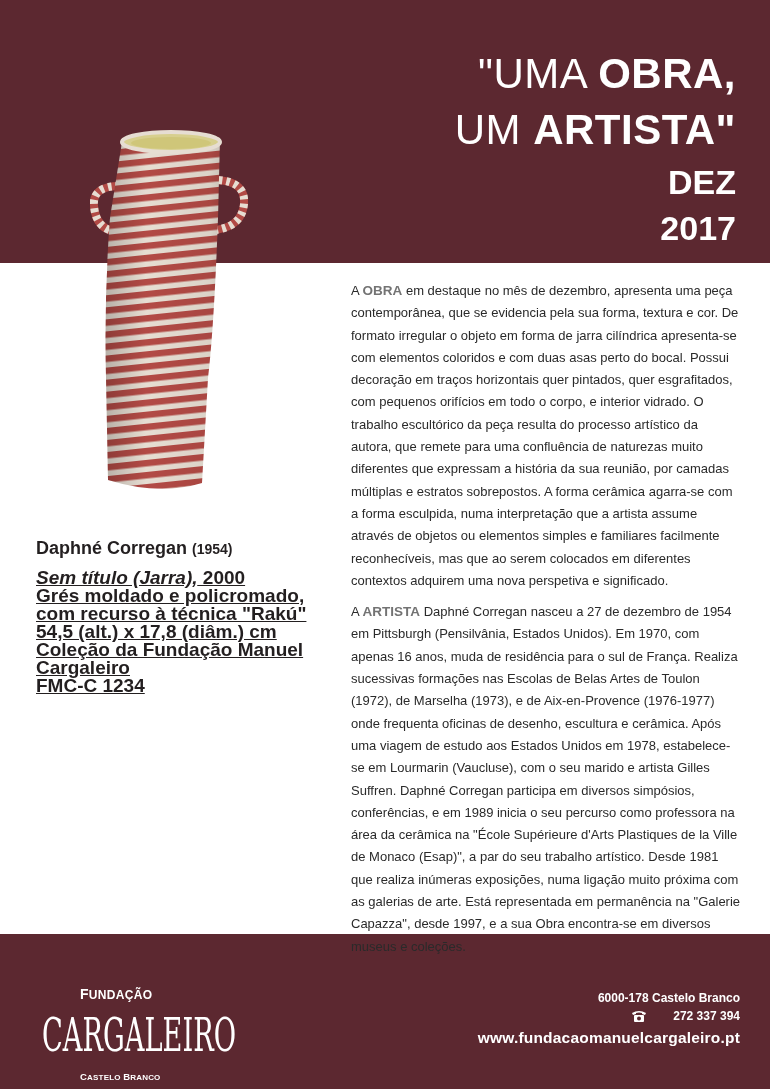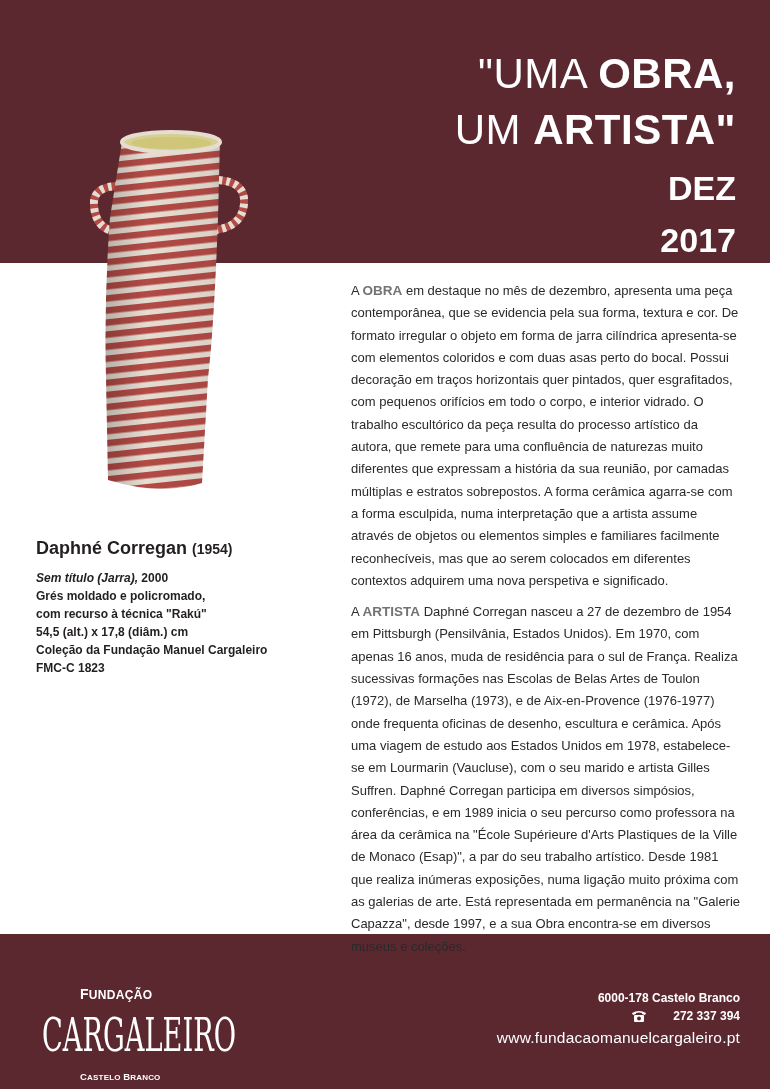--- a/index.html
+++ b/index.html
@@ -6,47 +6,47 @@
   html, body { width: 770px; height: 1089px; background: #ffffff; overflow: hidden; }
   body { position: relative; font-family: "Liberation Sans", sans-serif; color: #231f20; }
 
   .header-band { position: absolute; left: 0; top: 0; width: 770px; height: 263px; background: #5c2830; }
   .footer-band { position: absolute; left: 0; top: 934px; width: 770px; height: 155px; background: #5c2830; }
 
   .title { position: absolute; right: 34px; top: 46px; text-align: right; color: #ffffff; }
   .title .line1, .title .line2 { font-size: 42px; line-height: 56px; letter-spacing: 0.5px; white-space: nowrap; }
   .title .light { font-weight: normal; }
   .title .bold { font-weight: bold; }
-  .title .date { font-weight: bold; font-size: 34px; line-height: 44px; margin-top: 8px; }
+  .title .date { font-weight: bold; font-size: 34px; line-height: 44px; margin-top: 2px; }
 
   
   .vase { position: absolute; left: 90px; top: 128px; width: 160px; height: 370px; }
 
   .caption { position: absolute; left: 36px; top: 516px; width: 300px; margin-top: 20px; }
   .caption .artist-name { font-size: 18px; font-weight: bold; line-height: 24px; }
   .caption .artist-year { font-size: 14px; font-weight: bold; }
-  .caption .details { margin-top: 8px; font-size: 12px; font-weight: bold; line-height: 18px; }
+  .caption .details { margin-top: 8px; font-size: 19px; font-weight: bold; line-height: 18px; text-decoration: underline; }
   .caption .details .italic { font-style: italic; }
 
   .body-text { position: absolute; left: 351px; top: 280px; width: 390px; font-size: 13px; line-height: 22.3px; color: #2a2a2a; }
   .body-text p { margin-bottom: 9px; }
   .body-text .lead { color: #737373; font-weight: bold; font-size: 13.5px; }
 
   .logo { position: absolute; left: 40px; top: 981px; width: 200px; height: 110px; color: #fff; }
   .logo .fund { position: absolute; left: 40px; top: 5px; font-size: 12px; font-weight: bold; letter-spacing: 0.3px; }
   .logo .fund .big { font-size: 14px; }
   .logo .cargaleiro { position: absolute; left: 2px; top: 20px; width: 196px; height: 62px; }
   .logo .castelo { position: absolute; left: 40px; top: 90px; font-size: 8px; font-weight: bold; letter-spacing: 0.2px; }
   .logo .castelo .big { font-size: 9.5px; }
 
   .contact { position: absolute; right: 30px; top: 990px; text-align: right; color: #ffffff; }
   .contact .addr { font-size: 12px; font-weight: bold; line-height: 17px; }
   .contact .phone-row { font-size: 12px; font-weight: bold; line-height: 18px; display: flex; justify-content: flex-end; align-items: center; gap: 26px; }
   .contact .phone-icon { width: 16px; height: 12px; display: inline-block; }
-  .contact .web { font-size: 15.5px; font-weight: normal; line-height: 22px; margin-top: 2px; letter-spacing: 0.2px; }
+  .contact .web { font-size: 15.5px; font-weight: bold; line-height: 22px; margin-top: 2px; letter-spacing: 0.2px; }
 </style>
 </head>
 <body>
 
 <div class="header-band"></div>
 <div class="footer-band"></div>
 
 <div class="title">
   <div class="line1">
     <span class="light">"UMA </span><span class="bold">OBRA,</span>
@@ -93,21 +93,21 @@
   <div class="artist-name">
     <span>Daphné Corregan</span>
     <span class="artist-year">(1954)</span>
   </div>
   <div class="details">
     <div><span class="italic">Sem título (Jarra),</span><span> 2000</span></div>
     <div>Grés moldado e policromado,</div>
     <div>com recurso à técnica "Rakú"</div>
     <div>54,5 (alt.) x 17,8 (diâm.) cm</div>
     <div>Coleção da Fundação Manuel Cargaleiro</div>
-    <div>FMC-C 1823</div>
+    <div>FMC-C 1234</div>
   </div>
 </div>
 
 <div class="body-text">
   <p><span>A </span><span class="lead">OBRA</span><span> em destaque no mês de dezembro, apresenta uma peça contemporânea, que se evidencia pela sua forma, textura e cor. De formato irregular o objeto em forma de jarra cilíndrica apresenta-se com elementos coloridos e com duas asas perto do bocal. Possui decoração em traços horizontais quer pintados, quer esgrafitados, com pequenos orifícios em todo o corpo, e interior vidrado. O trabalho escultórico da peça resulta do processo artístico da autora, que remete para uma confluência de naturezas muito diferentes que expressam a história da sua reunião, por camadas múltiplas e estratos sobrepostos. A forma cerâmica agarra-se com a forma esculpida, numa interpretação que a artista assume através de objetos ou elementos simples e familiares facilmente reconhecíveis, mas que ao serem colocados em diferentes contextos adquirem uma nova perspetiva e significado.</span></p>
   <p><span>A </span><span class="lead">ARTISTA</span><span> Daphné Corregan nasceu a 27 de dezembro de 1954 em Pittsburgh (Pensilvânia, Estados Unidos). Em 1970, com apenas 16 anos, muda de residência para o sul de França. Realiza sucessivas formações nas Escolas de Belas Artes de Toulon (1972), de Marselha (1973), e de Aix-en-Provence (1976-1977) onde frequenta oficinas de desenho, escultura e cerâmica. Após uma viagem de estudo aos Estados Unidos em 1978, estabelece-se em Lourmarin (Vaucluse), com o seu marido e artista Gilles Suffren. Daphné Corregan participa em diversos simpósios, conferências, e em 1989 inicia o seu percurso como professora na área da cerâmica na "École Supérieure d'Arts Plastiques de la Ville de Monaco (Esap)", a par do seu trabalho artístico. Desde 1981 que realiza inúmeras exposições, numa ligação muito próxima com as galerias de arte. Está representada em permanência na "Galerie Capazza", desde 1997, e a sua Obra encontra-se em diversos museus e coleções.</span></p>
 </div>
 
 <div class="logo">
   <div class="fund"><span class="big">F</span><span>UNDAÇÃO</span></div>

